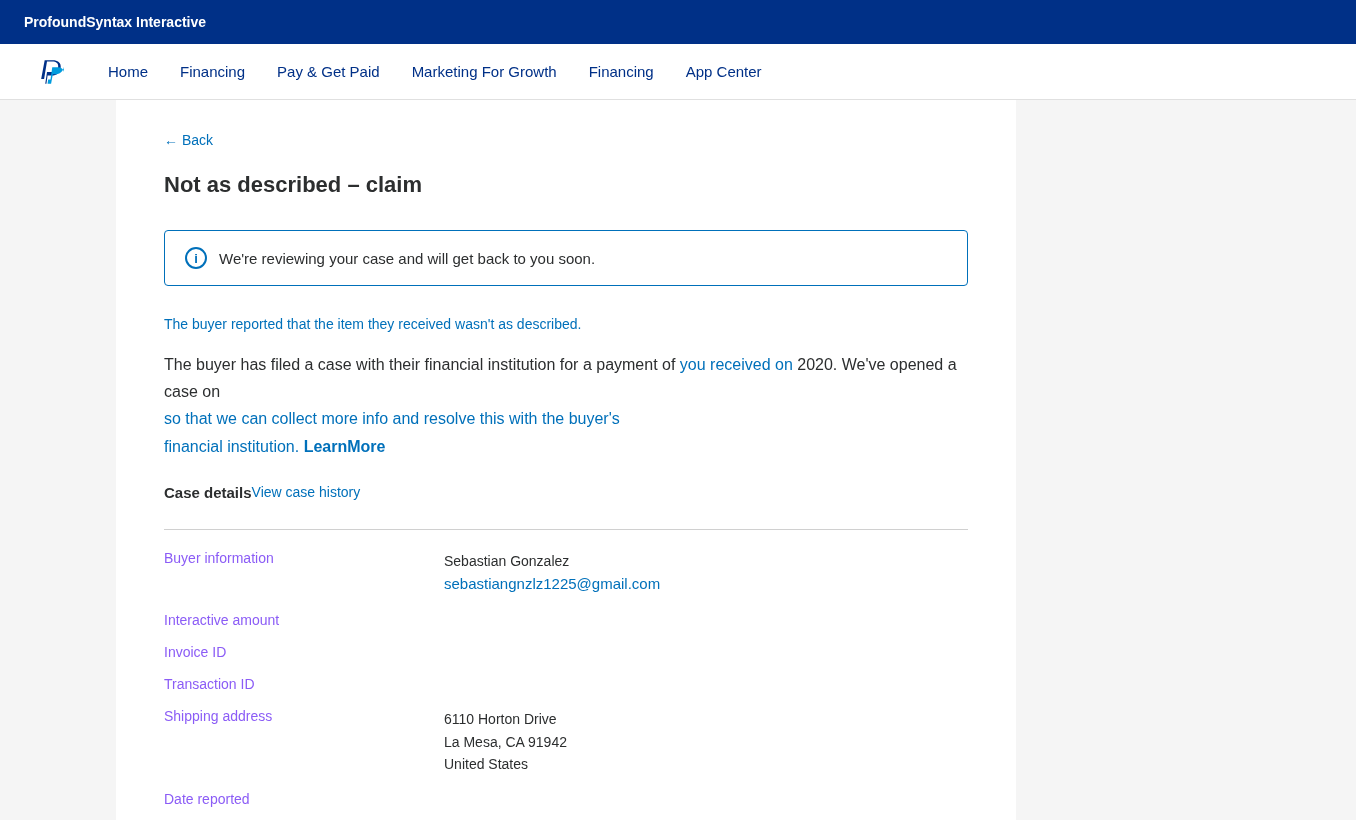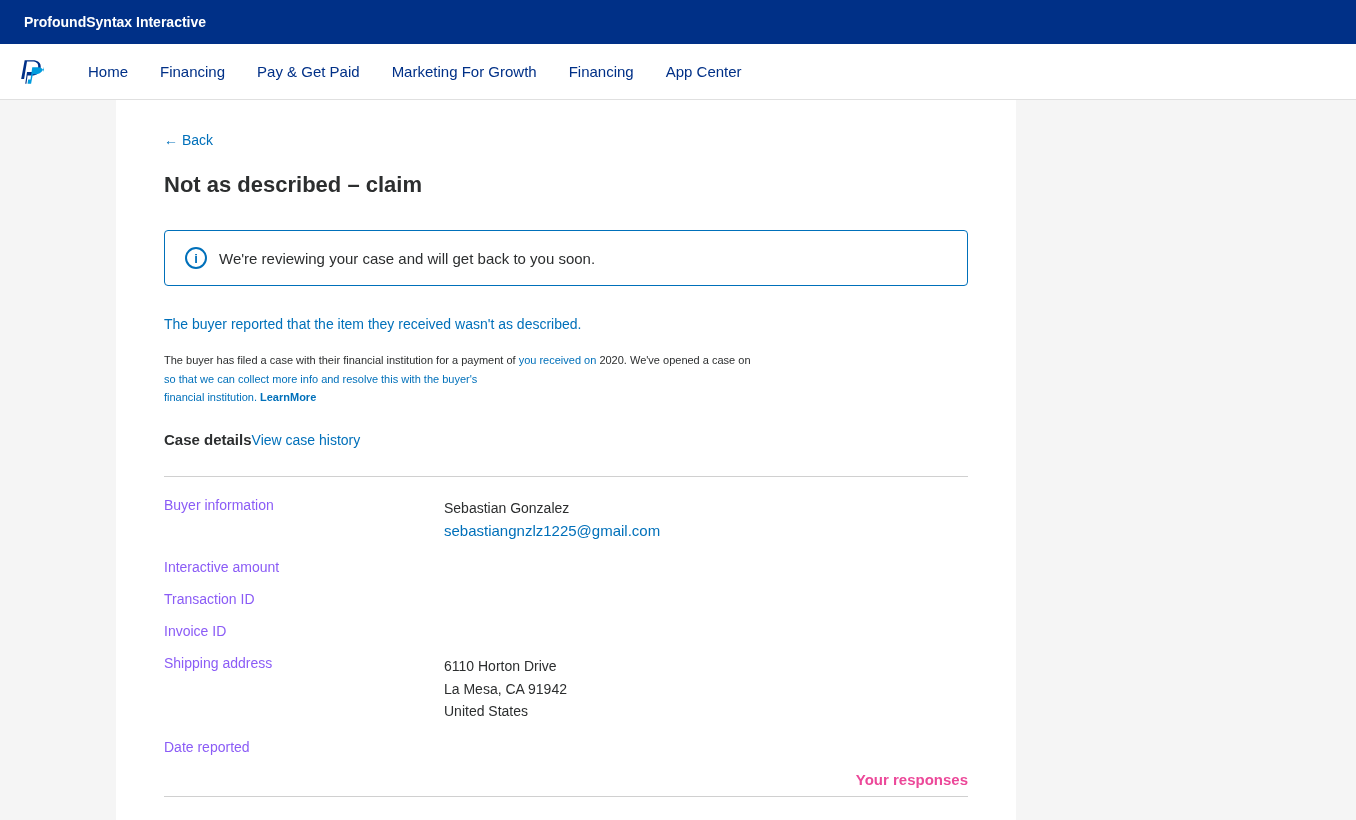--- a/index.html
+++ b/index.html
@@ -18,21 +18,21 @@
     .top-banner-title {
       font-size: 14px;
       font-weight: 600;
       color: #fff;
     }
 
     
     .navbar {
       background: #fff;
       border-bottom: 1px solid #e0e0e0;
-      padding: 0 20px;
+      padding: 0 40px;
       height: 56px;
       display: flex;
       align-items: center;
       gap: 32px;
     }
     .paypal-logo {
       display: flex;
       align-items: center;
       margin-right: 8px;
     }
@@ -116,21 +116,21 @@
     }
 
     
     .desc-text {
       color: #0070ba;
       font-size: 14px;
       margin-bottom: 16px;
       line-height: 1.5;
     }
     .desc-text-mixed {
-      font-size: 11px;
+      font-size: 16px;
       line-height: 1.7;
       margin-bottom: 24px;
       color: #0070ba;
     }
     .desc-text-mixed .text-dark {
       color: #2c2e2f;
     }
     .learn-more-link {
       color: #0070ba;
       text-decoration: none;
@@ -262,26 +262,26 @@
         <a class="detail-value-link" href="#">sebastiangnzlz1225@gmail.com</a>
       </div>
     </div>
 
     <div class="detail-row">
       <div class="detail-label">Interactive amount</div>
       <div class="detail-value"></div>
     </div>
 
     <div class="detail-row">
+      <div class="detail-label">Invoice ID</div>
+      <div class="detail-value"></div>
+    </div>
+
+    <div class="detail-row">
       <div class="detail-label">Transaction ID</div>
-      <div class="detail-value"></div>
-    </div>
-
-    <div class="detail-row">
-      <div class="detail-label">Invoice ID</div>
       <div class="detail-value"></div>
     </div>
 
     <div class="detail-row">
       <div class="detail-label">Shipping address</div>
       <div class="detail-value">
         <div>6110 Horton Drive</div>
         <div>La Mesa, CA 91942</div>
         <div>United States</div>
       </div>

